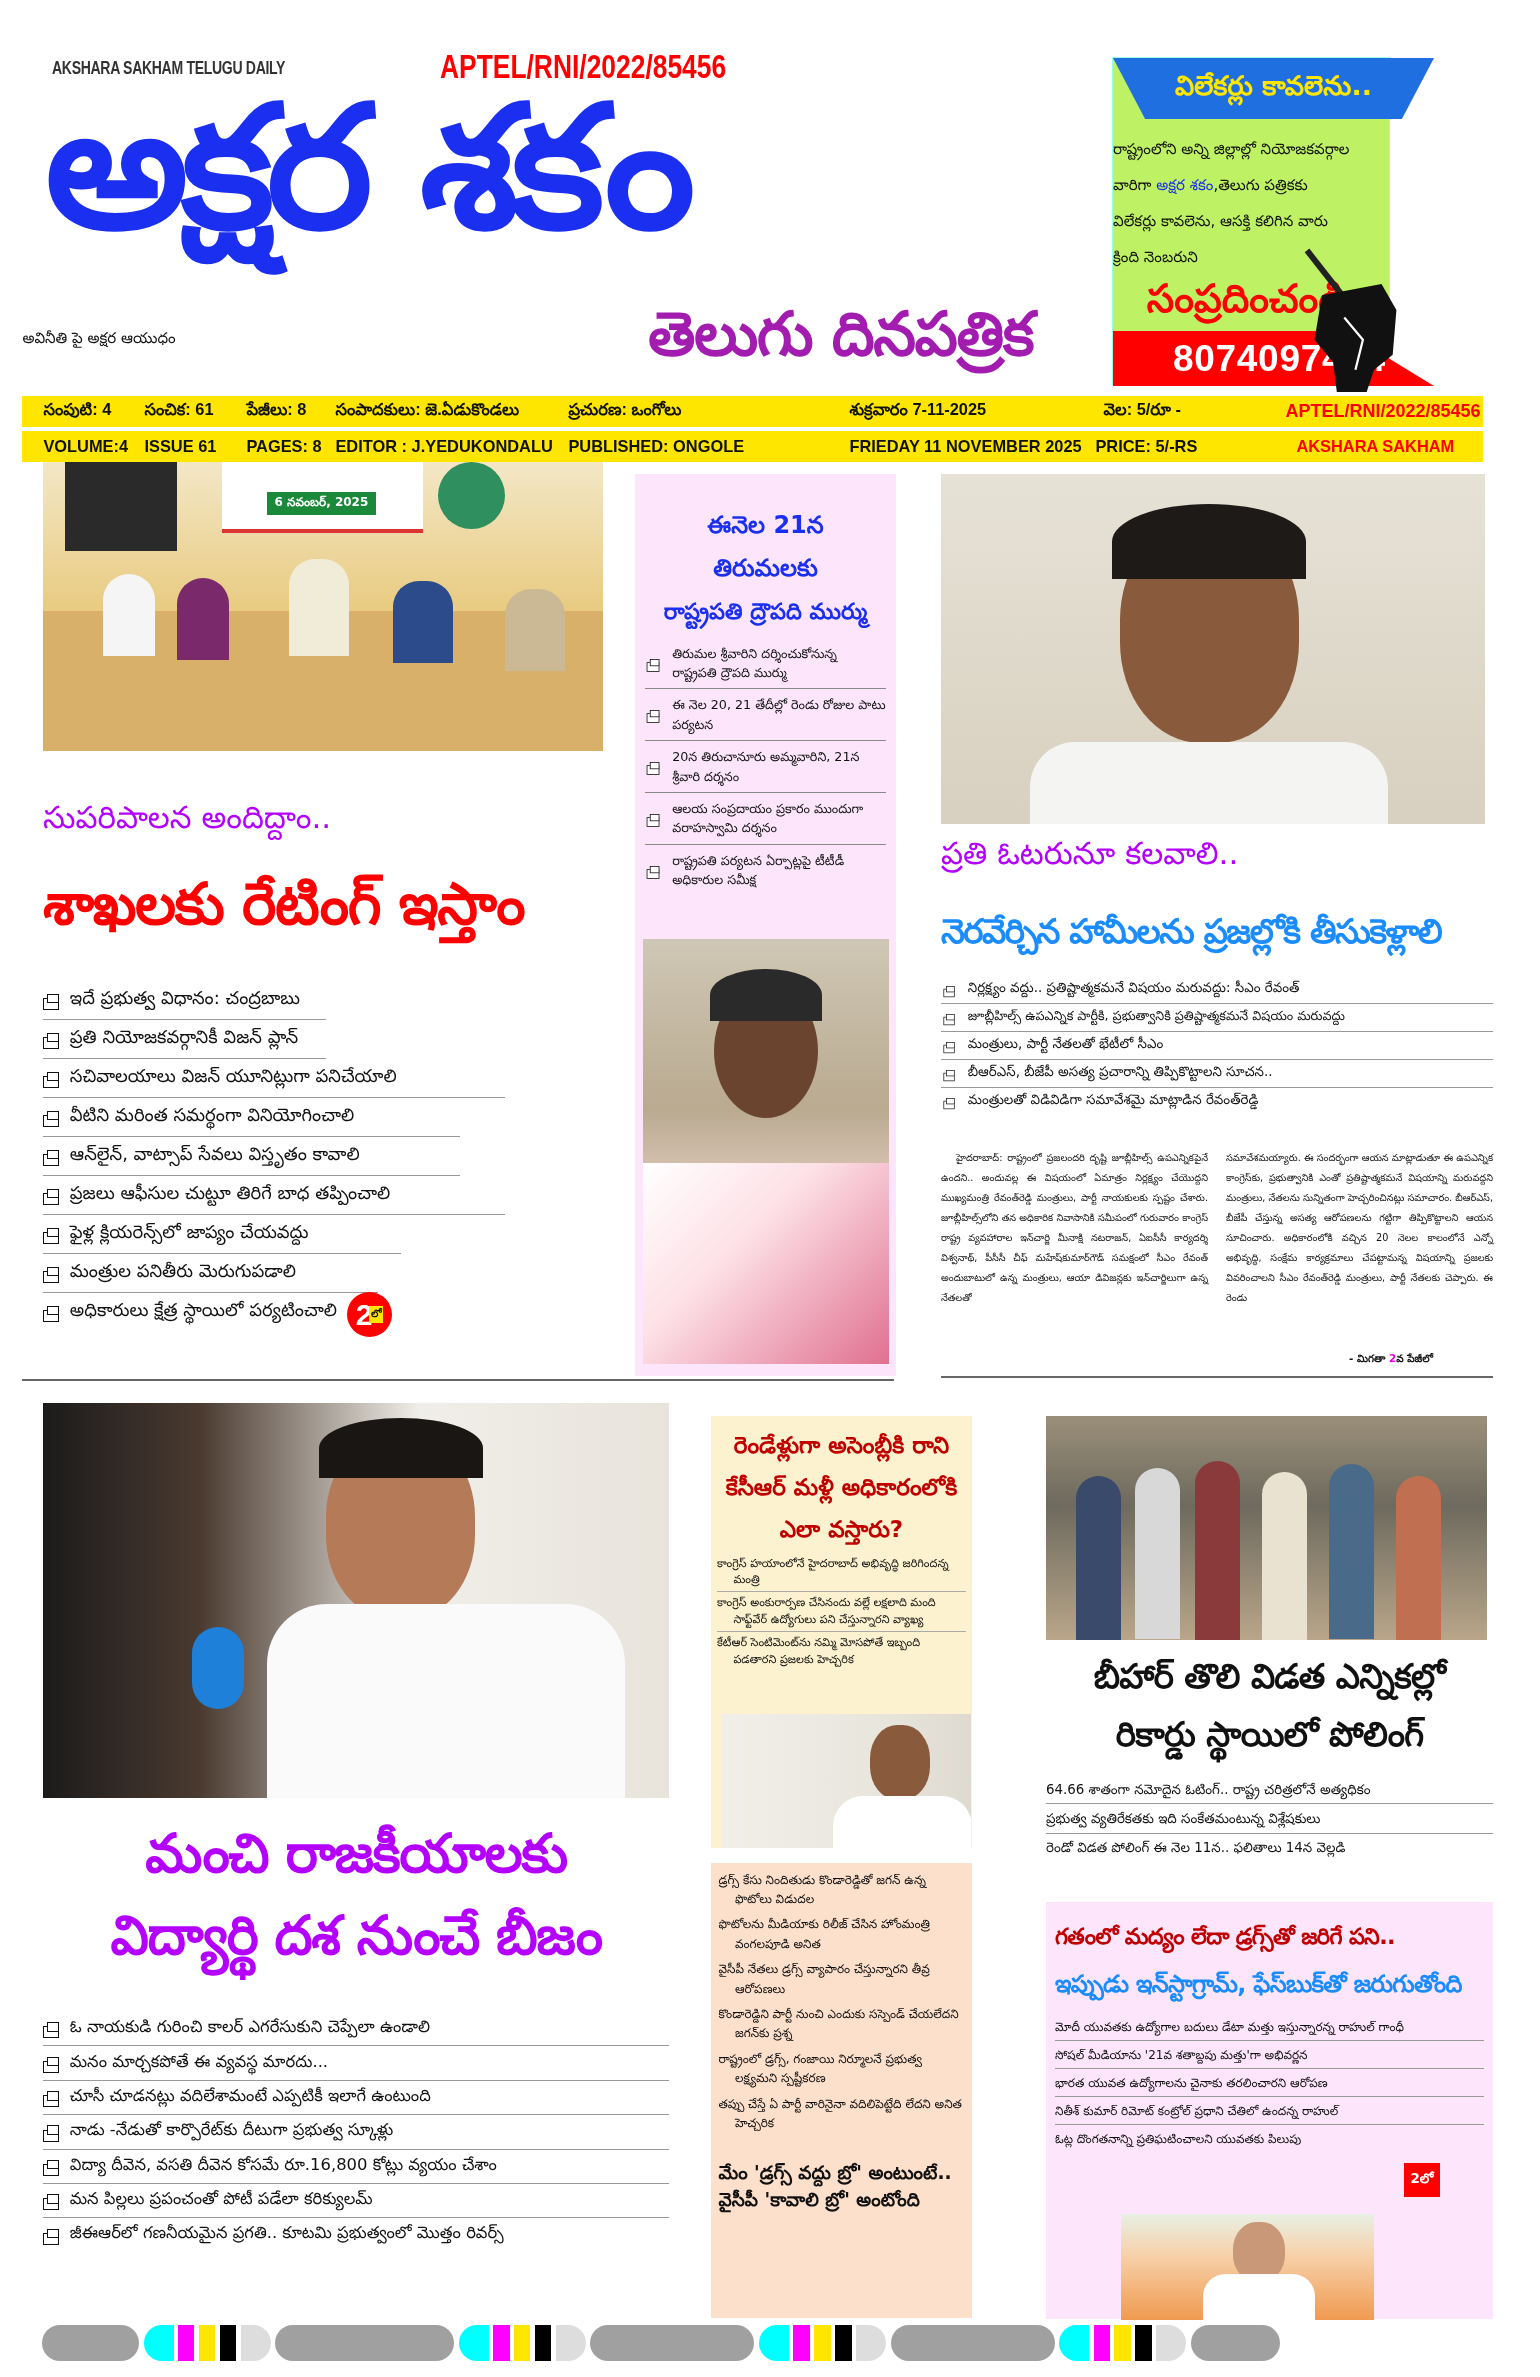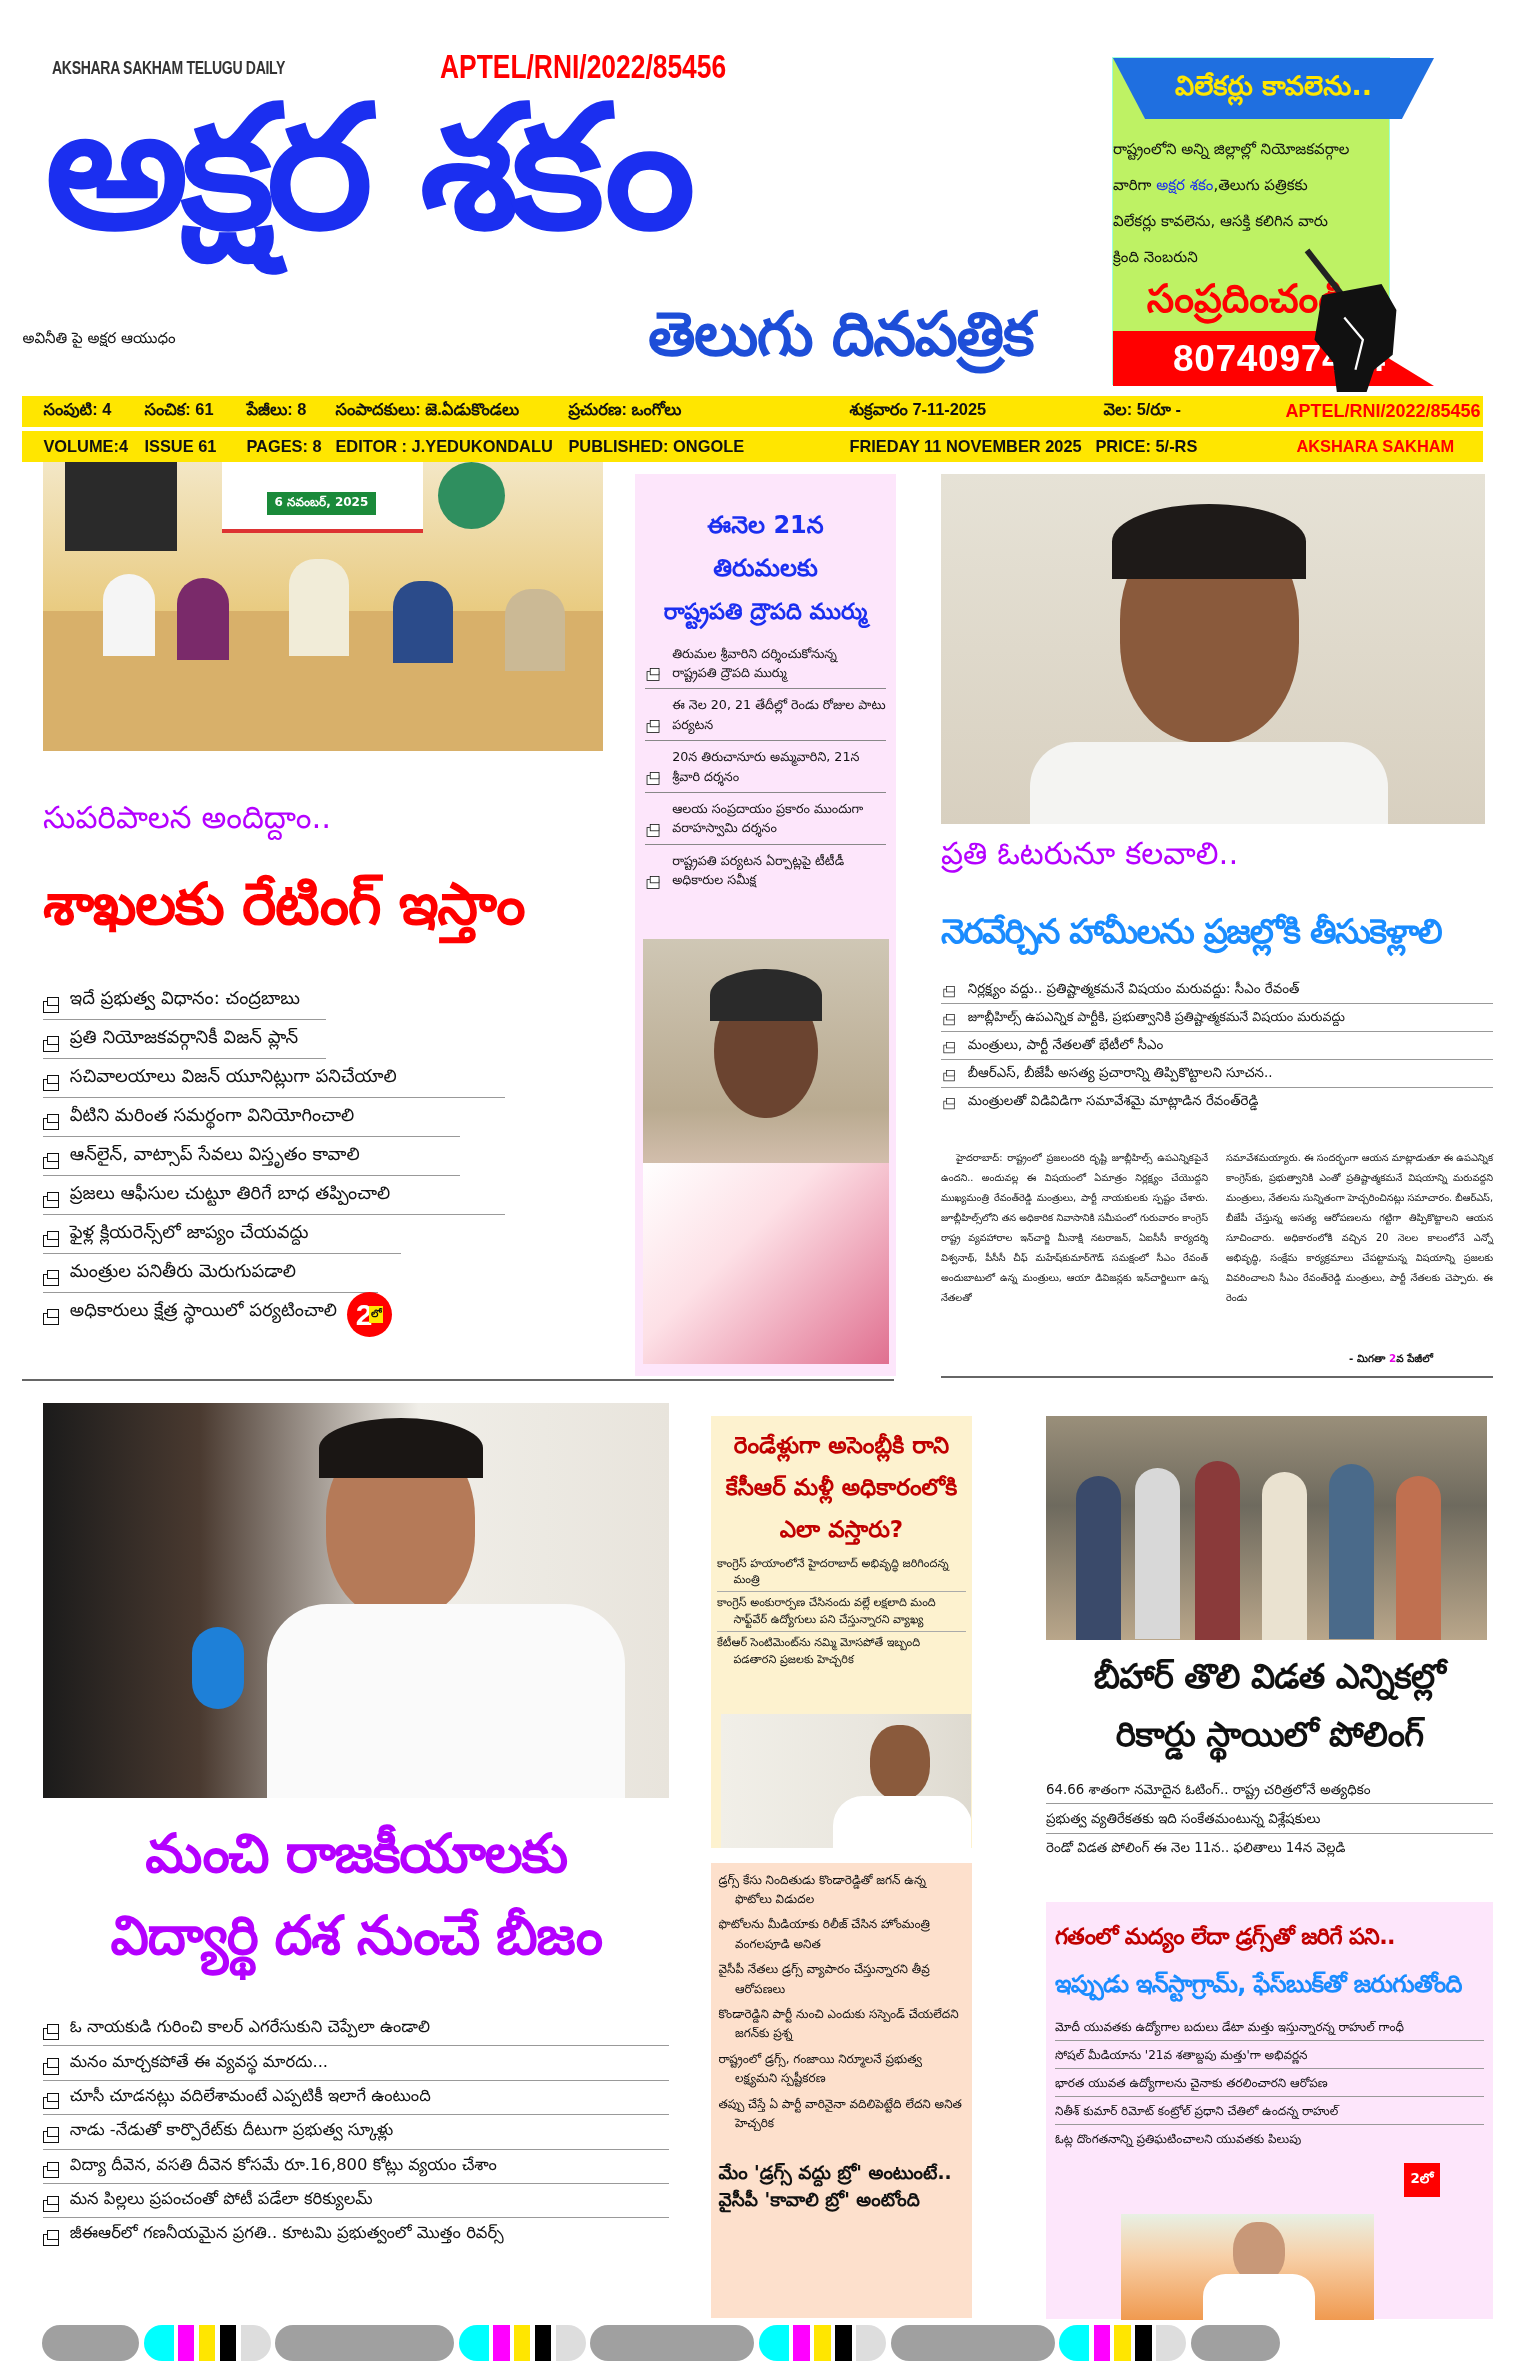--- a/index.html
+++ b/index.html
@@ -3,36 +3,36 @@
 <meta charset="utf-8">
 <style>
 *{box-sizing:border-box;margin:0;padding:0}
 body{width:1541px;height:2377px;background:#fff;font-family:"DejaVu Sans",sans-serif;position:relative;overflow:hidden;color:#111}
 .abs{position:absolute}
 
 .tagline-en{left:52px;top:58px;font:bold 18px "Liberation Sans",sans-serif;letter-spacing:-0.4px;color:#333;transform:scaleX(.78);transform-origin:left}
 .rni-top{left:440px;top:48px;font:bold 33px "Liberation Sans",sans-serif;color:#f00;transform:scaleX(.8);transform-origin:left}
 .logo{left:45px;top:82px;font:bold 171px "DejaVu Sans",sans-serif;color:#1b2ff0;letter-spacing:-7.5px;line-height:1;transform:scaleX(1.05);transform-origin:left}
 .slogan{left:22.4px;top:329px;font:15px "DejaVu Sans",sans-serif;color:#111}
-.subtitle{left:648px;top:298px;font:bold 61px "DejaVu Sans",sans-serif;color:#1d4ed8;letter-spacing:-1.5px}
+.subtitle{left:648px;top:298px;font:bold 61px "DejaVu Sans",sans-serif;color:#a21caf;letter-spacing:-1.5px}
 
 .ad{left:1112px;top:57px;width:278px;height:328px;background:#bef264;border:0.7px solid #9fd}
 .ad-head{position:absolute;left:0;top:0;width:321px;height:61px;background:#1f6fe0;clip-path:polygon(0 0,100% 0,90% 100%,10% 100%);display:flex;align-items:center;justify-content:center;font:bold 27px "DejaVu Sans",sans-serif;color:#ffe600}
 .ad-body{position:absolute;left:0;top:73px;width:321px;font:15px "DejaVu Sans",sans-serif;line-height:36px;color:#111}
 .ad-body .hl{color:#1b2ff0}
 .ad-call{position:absolute;left:0;top:218px;width:268px;text-align:center;font:bold 39px "DejaVu Sans",sans-serif;color:#f00}
 .ad-phone{position:absolute;left:0;top:273px;width:321px;height:55px;background:#f00;clip-path:polygon(0 0,72% 0,100% 100%,0 100%);font:bold 37px "Liberation Sans",sans-serif;color:#fff;padding-left:60px;line-height:55px;letter-spacing:0.7px}
 .fist{position:absolute;right:-15px;bottom:-7.5px;width:112px;height:149px}
 
 .strip{left:22.4px;width:1461px;height:31px;background:#ffe600;display:flex;align-items:center;font:bold 16.4px "Liberation Sans",sans-serif;color:#111}
 .strip span{position:absolute;white-space:nowrap}
 .strip .red{color:#f00}
 
 .photo{overflow:hidden;position:absolute}
-.bul{display:flex;align-items:flex-end;gap:10.4px;border-bottom:1.5px solid #999;padding:6px 0}
+.bul{display:flex;align-items:center;gap:10.4px;border-bottom:1.5px solid #999;padding:6px 0}
 .bul:last-child{border-bottom:none}
 .sq{width:16.4px;height:12px;border:1.5px solid #111;flex:none;margin-top:7.5px;position:relative;background:#fff}
 .sq:before{content:"";position:absolute;left:3px;top:-5.2px;width:10.4px;height:7.5px;border:1.5px solid #111;background:#fff}
 .pinkbox{background:#fde6fb}
 .cream{background:#fdf2cf}
 .peach{background:#fde0cc}
 .badge2{width:45px;height:45px;border-radius:50%;background:#f00;color:#fff;font:bold 30px "Liberation Sans",sans-serif;display:flex;align-items:center;justify-content:center;position:absolute}
 .colorbar{left:42px;top:2325px;width:1461px;height:36px;display:flex;gap:4.5px}
 .colorbar div{height:36px}
 </style>

